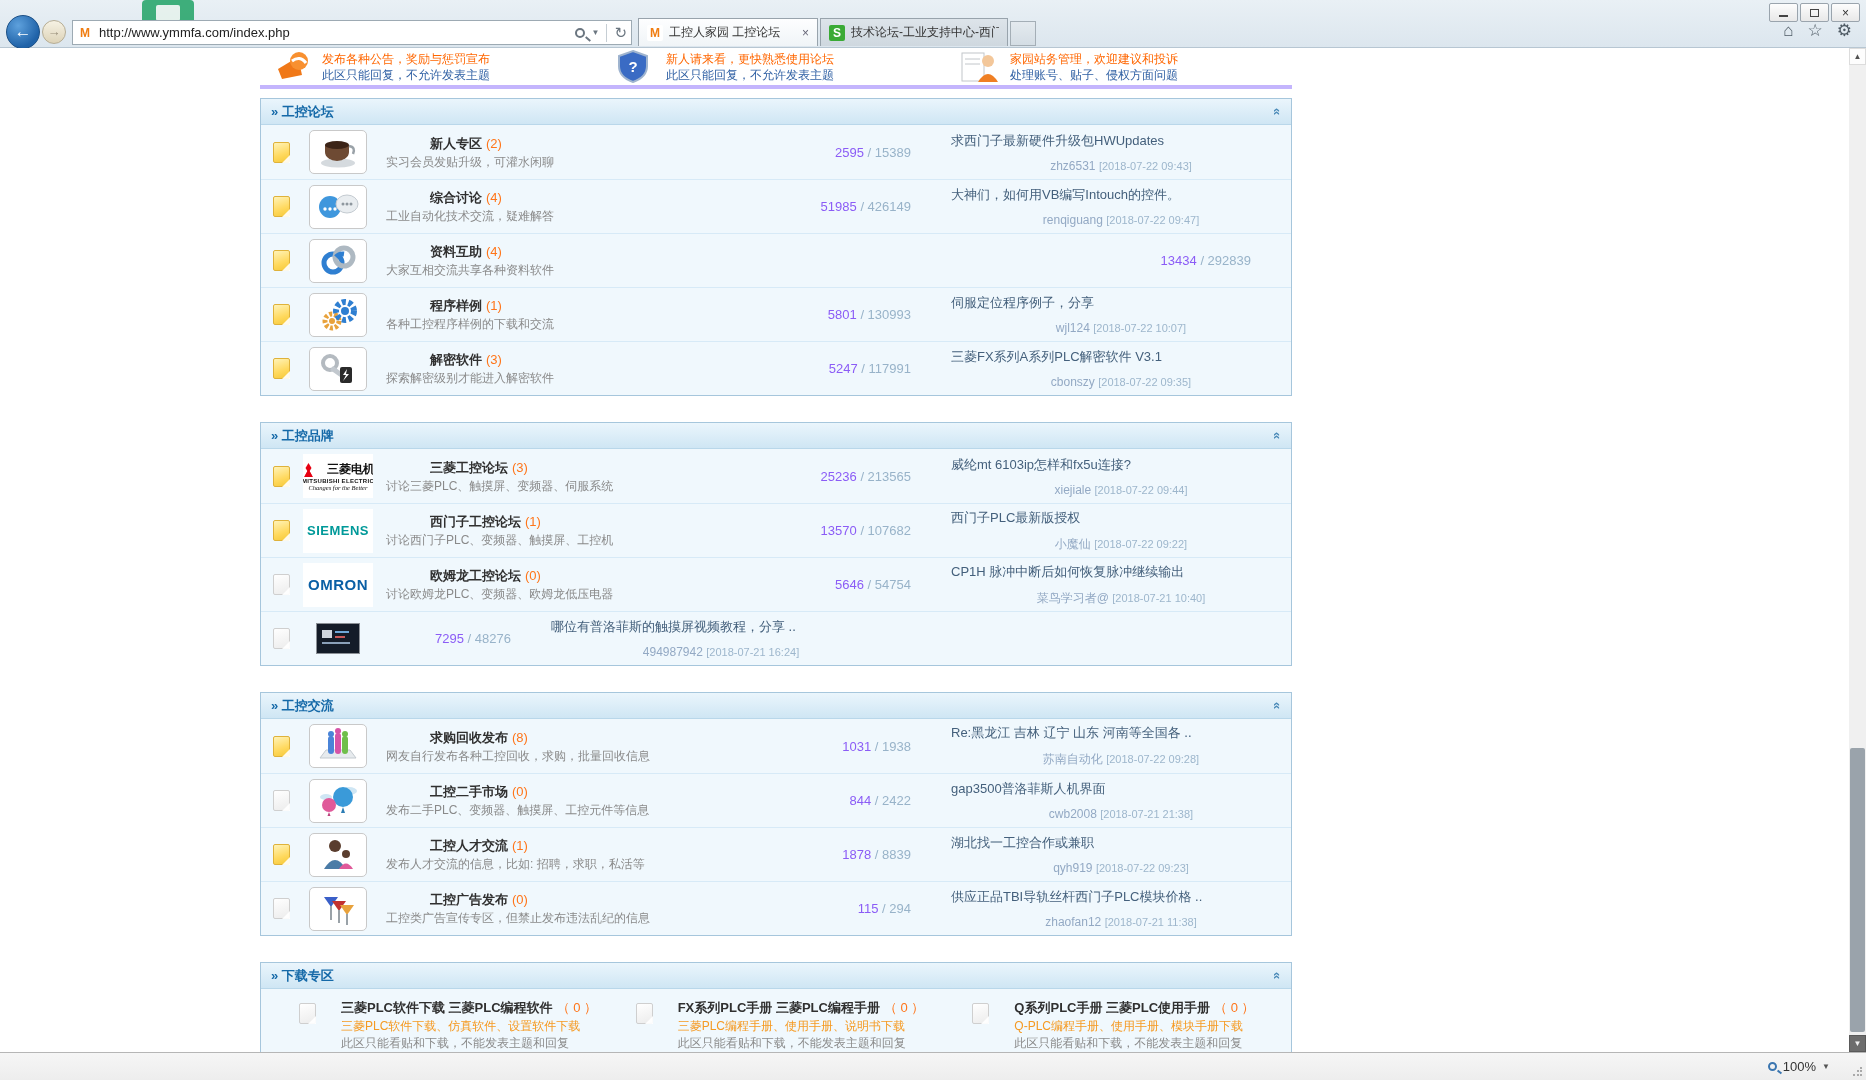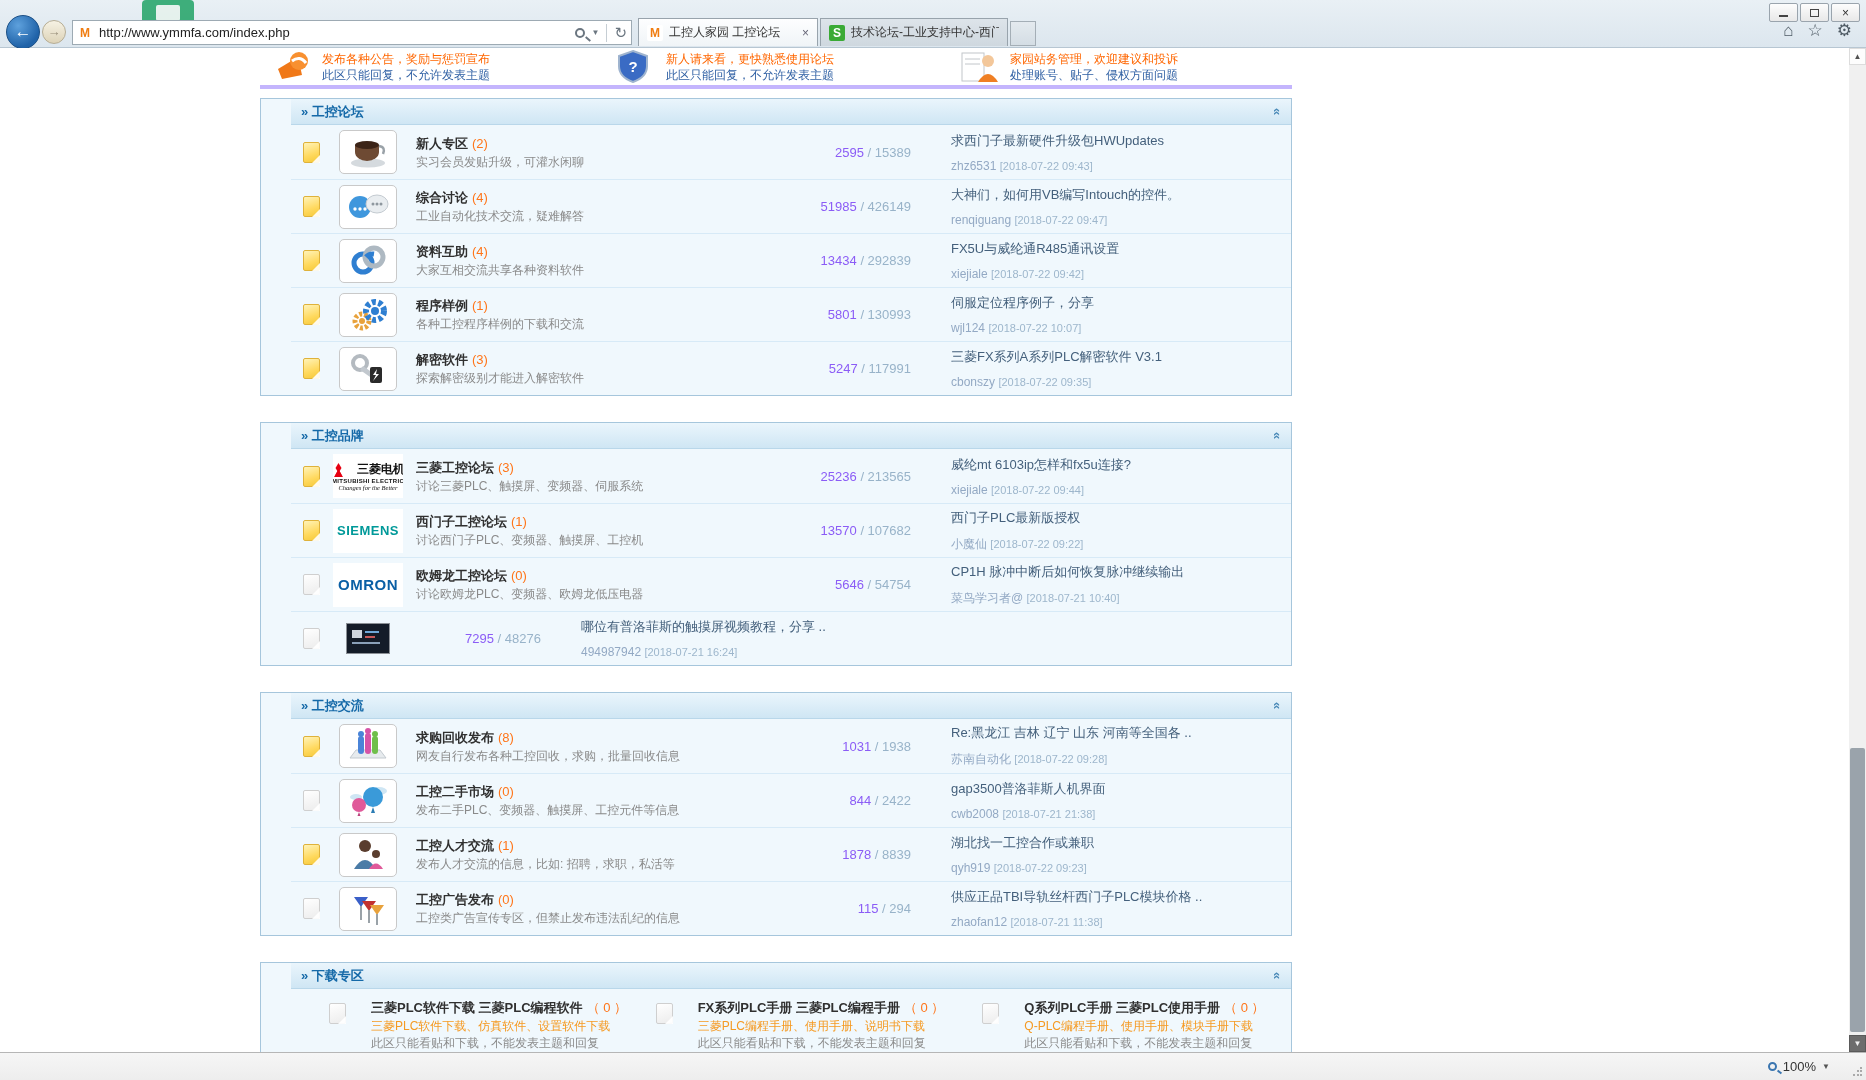--- a/index.html
+++ b/index.html
@@ -55,50 +55,50 @@
 
   
   .annband { height:41px; overflow:hidden; position:relative; border-bottom:4px solid #c4b5fd; }
   .anninner { position:absolute; bottom:2px; left:0; width:100%; display:flex; }
   .anncol { flex:1; display:flex; align-items:flex-end; gap:10px; padding-left:12px; }
   .annicon { width:40px; height:34px; flex:none; position:relative; }
   .annlines .l1 { font-size:12px; color:#ff6600; line-height:16px; white-space:nowrap; }
   .annlines .l2 { font-size:12px; color:#2e5fa3; line-height:16px; white-space:nowrap; }
 
   
-  .section { margin-top:26px; border:1px solid #a6c6dc; background:#f0f8fd;padding-left:30px; }
+  .section { margin-top:26px; border:1px solid #a6c6dc; background:#f0f8fd; }
   .section.first { margin-top:9px; }
   .shead { height:26px; background:linear-gradient(#eaf5fc,#cfe6f4); border-bottom:1px solid #b9d7ea;
     display:flex; align-items:center; padding:0 10px; }
   .stitle { font-size:13px; font-weight:bold; color:#1569a8; }
   .collapse { margin-left:auto; color:#4b8ab8; font-size:13px; transform:rotate(90deg); font-weight:bold; }
   .frow { display:flex; align-items:center; height:54px; padding-left:12px; background:#f0f8fd; }
   .frow + .frow { border-top:1px solid #d7eaf7; }
   .folder { width:17px; height:21px; border-radius:2px; position:relative; flex:none; margin-right:13px; }
   .folder.new { background:linear-gradient(160deg,#fff3b8,#ffd95e 60%,#f5c838); border:1px solid #dfb23a; }
   .folder.old { background:linear-gradient(160deg,#ffffff,#ececec); border:1px solid #cfcfcf; }
   .folder::after { content:""; position:absolute; right:-1px; bottom:-1px; border-style:solid;
     border-width:0 0 8px 8px; border-color:transparent transparent #ffffff transparent; opacity:.9; }
   .fico { width:70px; height:46px; flex:none; margin-right:13px; display:flex; align-items:center; justify-content:center; }
   .icobox { width:58px; height:44px; background:#fff; border:1px solid #c9c9c9; border-radius:5px;
     display:flex; align-items:center; justify-content:center; }
   .logobox { width:70px; height:44px; background:#fff; display:flex; flex-direction:column;
     align-items:center; justify-content:center; overflow:hidden; }
   .fmain { flex:1; min-width:0; }
-  .ft { font-size:13px; line-height:17px; }
+  .ft { font-size:13px; line-height:17px;margin-left:44px; }
   .ft a { font-weight:bold; color:#303030; text-decoration:none; }
   .ft em { font-style:normal; color:#ff7519; margin-left:4px; }
   .fd { font-size:12px; color:#8a8a8a; line-height:16px; margin-top:2px; white-space:nowrap; }
   .fstats { width:165px; padding-right:40px; text-align:right; font-size:13px; flex:none; white-space:nowrap; }
   .fstats b { color:#8b5cf6; font-weight:normal; }
   .fstats .posts, .fstats .sep { color:#98b3c9; }
   .flast { width:340px; flex:none; min-width:0; }
   .flast .lt { display:block; font-size:13px; color:#44607c; text-decoration:none; line-height:17px;
     white-space:nowrap; overflow:hidden; }
-  .flast .la { font-size:12px; color:#93a9c4; margin-top:10px; white-space:nowrap; }
+  .flast .la { font-size:12px; color:#93a9c4; margin-top:10px; white-space:nowrap;text-align:center; }
   .flast .time { font-size:11px; color:#9db6cc; }
 
   
   .siemens { font-weight:bold; font-size:13px; letter-spacing:.5px; color:#009999; }
   .omron { font-weight:bold; font-size:15px; letter-spacing:.5px; color:#0a5fa5; }
   .mlogo-top { display:flex; align-items:center; gap:11px; }
   .mlogo-cn { font-weight:bold; font-size:12px; color:#111; white-space:nowrap; }
   .mlogo-en { font-size:6px; font-weight:bold; color:#111; letter-spacing:.3px; white-space:nowrap; }
   .mlogo-slogan { font-size:6.5px; font-style:italic; color:#111;
     font-family:"Liberation Serif","DejaVu Serif",serif; white-space:nowrap; }
@@ -301,24 +301,20 @@
                 <circle cx="28" cy="14" r="9" stroke="#aeb9c2" stroke-width="5" fill="none"></circle>
                 <path d="M20 14 a9 9 0 0 1 8 -3" stroke="#2f7fd1" stroke-width="5" fill="none"></path>
               </svg>
       </span>
           </span>
       <div class="fmain">
         <div class="ft"><a>资料互助</a><em>(4)</em></div>
         <div class="fd">大家互相交流共享各种资料软件</div>
       </div>
       <div class="fstats"><b>13434</b><span class="sep"> / </span><span class="posts">292839</span></div>
-      <div class="flast">
-        <a class="lt">FX5U与威纶通R485通讯设置</a>
-        <div class="la"><span>xiejiale</span> <span class="time">[2018-07-22 09:42]</span></div>
-      </div>
     </div>
 
     <div class="frow">
       <span class="folder new"></span>
       <span class="fico">
             <span class="icobox">
         <svg width="44" height="36">
                 <circle cx="16" cy="24" r="7" stroke="#e8a23c" stroke-width="5" stroke-dasharray="3 2" fill="none"></circle>
                 <circle cx="16" cy="24" r="3" fill="#e8a23c"></circle>
                 <circle cx="29" cy="14" r="9" stroke="#2f7fd1" stroke-width="6" stroke-dasharray="4 2.5" fill="none"></circle>

